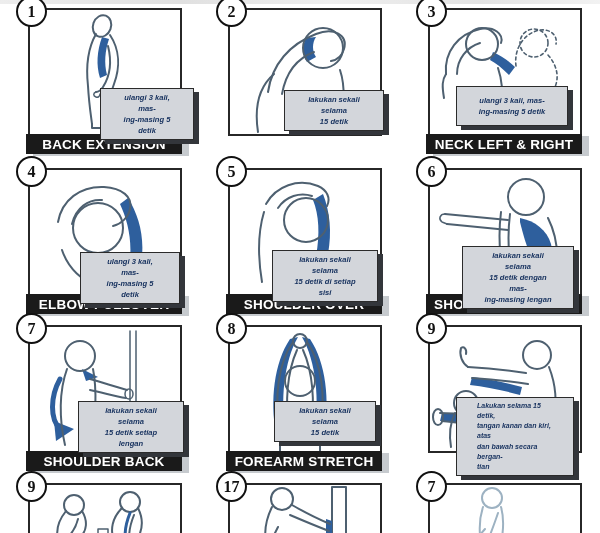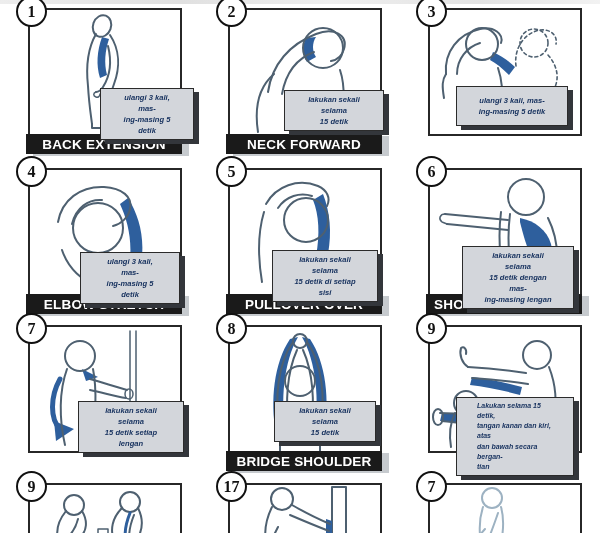--- a/index.html
+++ b/index.html
@@ -83,21 +83,20 @@
         <path class="ln" d="M52,84 C56,62 68,48 84,42"></path>
         <path class="ln" d="M28,122 C24,96 30,76 44,64"></path>
         <path class="ln" d="M110,60 C116,78 114,100 108,122"></path>
       </svg>
       <div class="circle">
           <span>2</span>
         </div>
     </div>
     <div class="note n2">lakukan sekali selama
 15 detik</div>
-    <div class="tbar">NECK FORWARD</div>
   </div>
 
   <div class="cell r0 c2">
     <div class="pbox">
       <svg class="fig" viewBox="0 0 150 124">
         <path class="acc" d="M63,42 C71,46 79,51 85,57 L79,65 C72,58 66,53 60,50 Z"></path>
         <circle class="ln" cx="52" cy="34" r="16"></circle>
         <path class="ln" d="M16,64 C14,42 28,24 50,19 C64,16 74,24 71,33"></path>
         <path class="ln" d="M27,64 C27,49 37,37 50,33"></path>
         <path class="ln" d="M14,88 C12,76 12,70 16,64"></path>
@@ -105,56 +104,57 @@
         <circle class="ln dash" cx="104" cy="33" r="14"></circle>
         <path class="ln dash" d="M86,56 C84,40 92,26 106,21 C118,17 128,24 126,34"></path>
         <path class="ln dash" d="M118,45 C127,55 130,68 124,79 C116,92 100,93 91,84"></path>
       </svg>
       <div class="circle">
           <span>3</span>
         </div>
     </div>
     <div class="note n3">ulangi 3 kali, mas-
 ing-masing 5 detik</div>
+    <div class="tbar">NECK LEFT &amp; RIGHT</div>
   </div>
 
   <div class="cell r1 c0">
     <div class="pbox">
       <svg class="fig" viewBox="0 0 150 124">
         <path class="acc" d="M98,28 C108,44 114,64 112,86 L100,89 C102,68 97,49 90,34 Z"></path>
         <circle class="ln" cx="68" cy="58" r="25"></circle>
         <path class="ln" d="M28,52 C32,30 50,16 74,17 C92,18 103,27 100,39 C98,48 91,54 83,56"></path>
         <path class="ln" d="M42,54 C46,38 58,29 72,30"></path>
         <path class="ln" d="M32,80 C38,98 52,112 72,118"></path>
       </svg>
       <div class="circle">
           <span>4</span>
         </div>
     </div>
     <div class="note n4">ulangi 3 kali, mas-
 ing-masing 5 detik</div>
-    <div class="tbar">ELBOW STRETCH</div>
+    <div class="tbar">ELBOW PULLOVER</div>
   </div>
 
   <div class="cell r1 c1">
     <div class="pbox">
       <svg class="fig" viewBox="0 0 150 124">
         <path class="acc" d="M93,24 C100,42 102,62 98,84 L86,86 C90,64 89,45 83,30 Z"></path>
         <circle class="ln" cx="76" cy="50" r="22"></circle>
         <path class="ln" d="M36,34 C46,16 68,8 88,16 C97,20 101,28 97,36"></path>
         <path class="ln" d="M48,38 C56,26 70,22 82,26"></path>
         <path class="ln" d="M34,42 C28,62 28,88 32,112"></path>
       </svg>
       <div class="circle">
           <span>5</span>
         </div>
     </div>
     <div class="note n5">lakukan sekali selama
 15 detik di setiap sisi</div>
-    <div class="tbar">PULLOVER OVER</div>
+    <div class="tbar">SHOULDER OVER</div>
   </div>
 
   <div class="cell r1 c2">
     <div class="pbox">
       <svg class="fig" viewBox="0 0 150 124">
         <path class="acc" d="M90,48 C105,51 117,60 121,74 C124,86 118,96 107,97 C99,86 94,68 90,52 Z"></path>
         <circle class="ln" cx="96" cy="27" r="18"></circle>
         <path class="ln" d="M78,50 L15,44"></path>
         <path class="ln" d="M78,60 L17,54"></path>
         <path class="ln ln-thin" d="M15,44 c-5,0 -7,5 -3,8 l5,2"></path>
@@ -185,20 +185,21 @@
         <path class="ln" d="M60,52 C74,56 86,60 97,63"></path>
         <path class="ln" d="M60,63 C74,66 85,69 96,71"></path>
         <ellipse class="ln ln-thin" cx="99" cy="67" rx="4" ry="5"></ellipse>
       </svg>
       <div class="circle">
           <span>7</span>
         </div>
     </div>
     <div class="note n7">lakukan sekali selama
 15 detik setiap lengan</div>
+    <div class="tbar">SHOULDER BACK</div>
   </div>
 
   <div class="cell r2 c1">
     <div class="pbox">
       <svg class="fig" viewBox="0 0 150 124">
         <path class="acc" d="M46,106 C40,74 44,36 60,12 L68,10 C54,34 50,74 56,106 Z"></path>
         <path class="acc" d="M94,106 C100,74 96,36 80,12 L72,10 C86,34 90,74 84,106 Z"></path>
         <circle class="ln" cx="70" cy="14" r="7"></circle>
         <circle class="ln" cx="70" cy="54" r="15"></circle>
         <path class="ln" d="M50,102 C44,72 48,36 63,15"></path>
@@ -206,21 +207,21 @@
         <path class="ln" d="M59,102 C55,76 57,45 67,23"></path>
         <path class="ln" d="M81,102 C85,76 83,45 73,23"></path>
         <path class="ln" d="M50,102 L50,124 M90,102 L90,124"></path>
       </svg>
       <div class="circle">
           <span>8</span>
         </div>
     </div>
     <div class="note n8">lakukan sekali selama
 15 detik</div>
-    <div class="tbar">BRIDGE SHOULDER</div>
+    <div class="tbar">FOREARM STRETCH</div>
   </div>
 
   <div class="cell r2 c2">
     <div class="pbox">
       <svg class="fig" viewBox="0 0 150 124">
         <path class="acc" d="M42,50 C58,52 74,55 92,60 L90,68 C72,63 56,60 40,58 Z"></path>
         <path class="acc" d="M12,86 C24,86 34,88 44,92 L42,99 C32,96 22,94 10,94 Z"></path>
         <circle class="ln" cx="107" cy="28" r="14"></circle>
         <path class="ln" d="M119,40 C126,58 127,78 123,94"></path>
         <path class="ln" d="M96,46 C76,43 56,41 38,40"></path>

